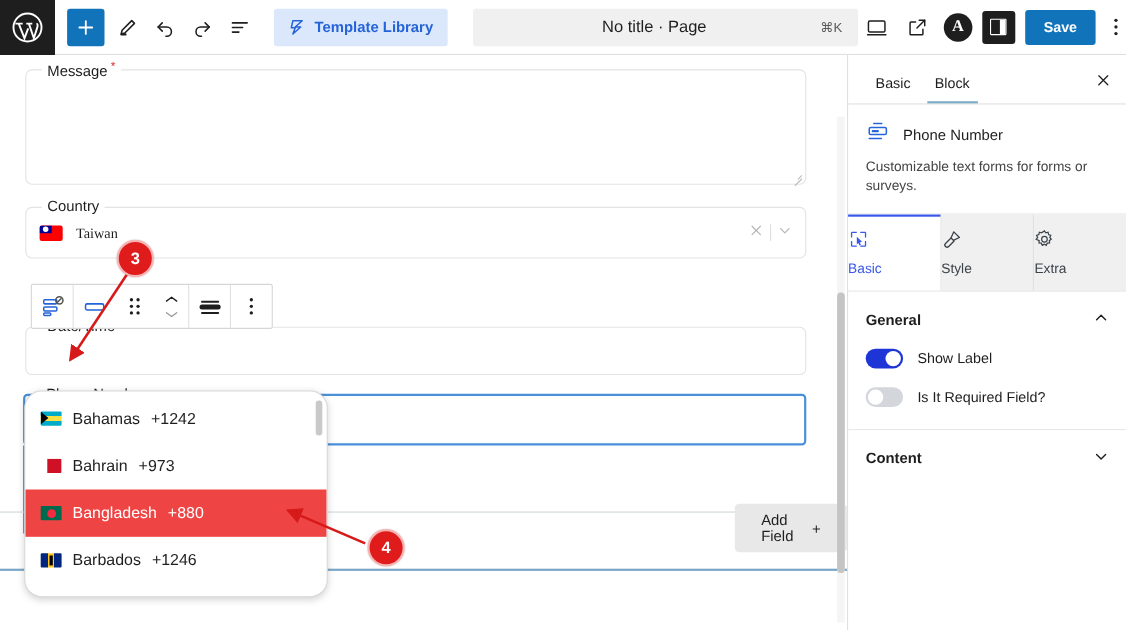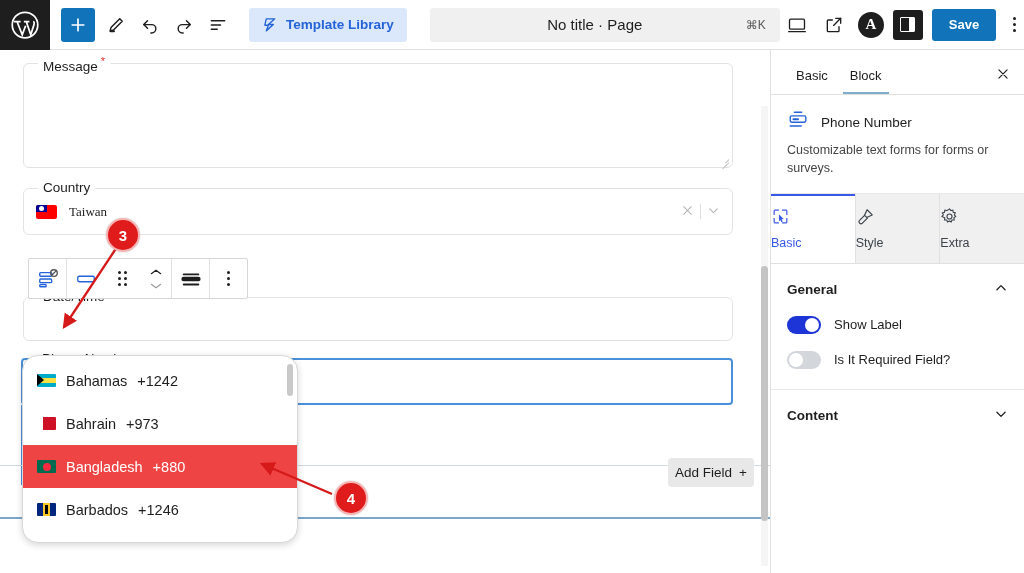--- a/index.html
+++ b/index.html
@@ -140,21 +140,21 @@
   .sel-line {
     position: absolute; left: 0; top: 415px; width: 770px; height: 1px; background: #cfd8dc;
   }
   .sel-line2 {
     position: absolute; left: 0; top: 467px; width: 770px; height: 2px; background: #7ba7c7;
   }
 
   
   .add-field {
     position: absolute; left: 668px; top: 408px; background: #e8e8e8;
-    border-radius: 4px; padding: 7px 7px; font-size: 13.5px; color: #1e1e1e;
+    border-radius: 4px; padding: 7px 24px; font-size: 13.5px; color: #1e1e1e;
     display: flex; align-items: center; gap: 7px; cursor: pointer;
   }
 
   
   .block-toolbar {
     position: absolute; left: 28px; top: 258px; height: 41px;
     background: #fff; border: 1px solid #d6d6d6; border-radius: 2px;
     display: flex; align-items: stretch; z-index: 40;
   }
   .bt-group { display: flex; align-items: center; border-right: 1px solid #e0e0e0; }

